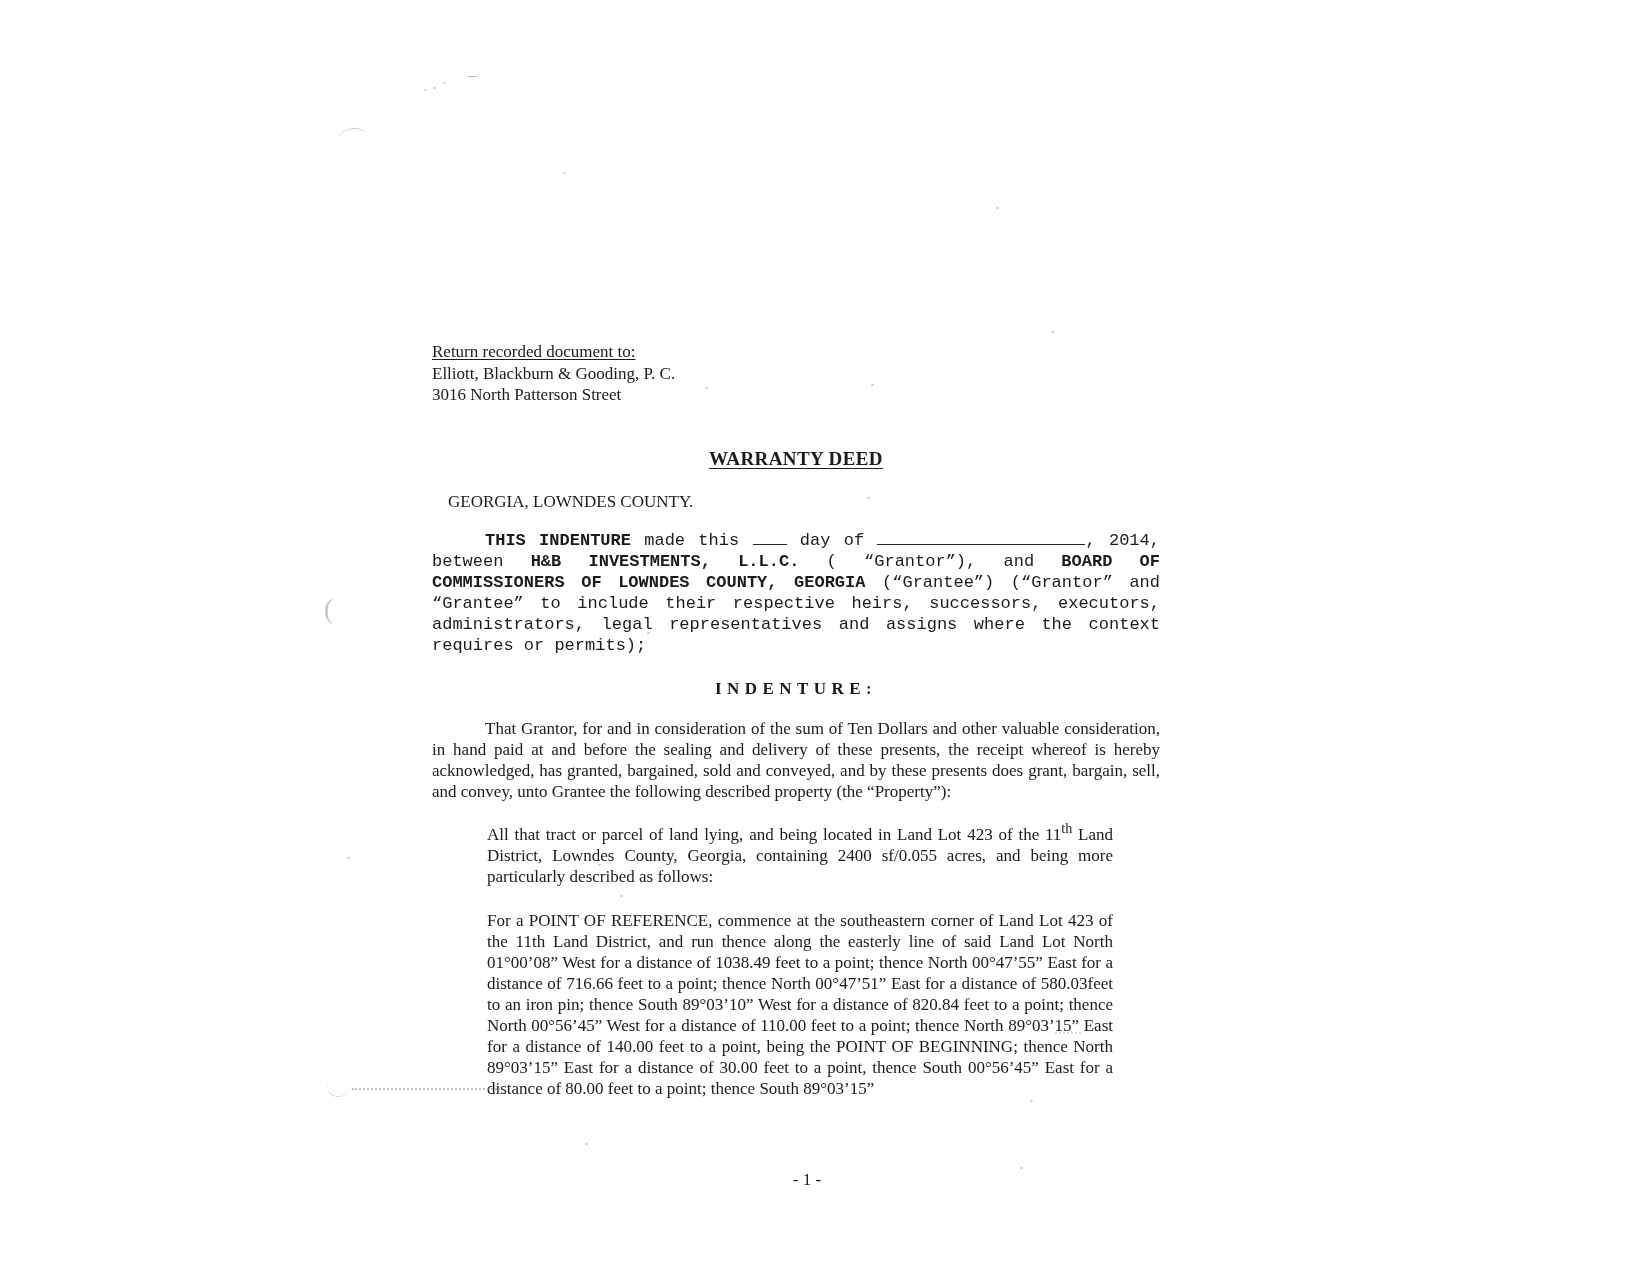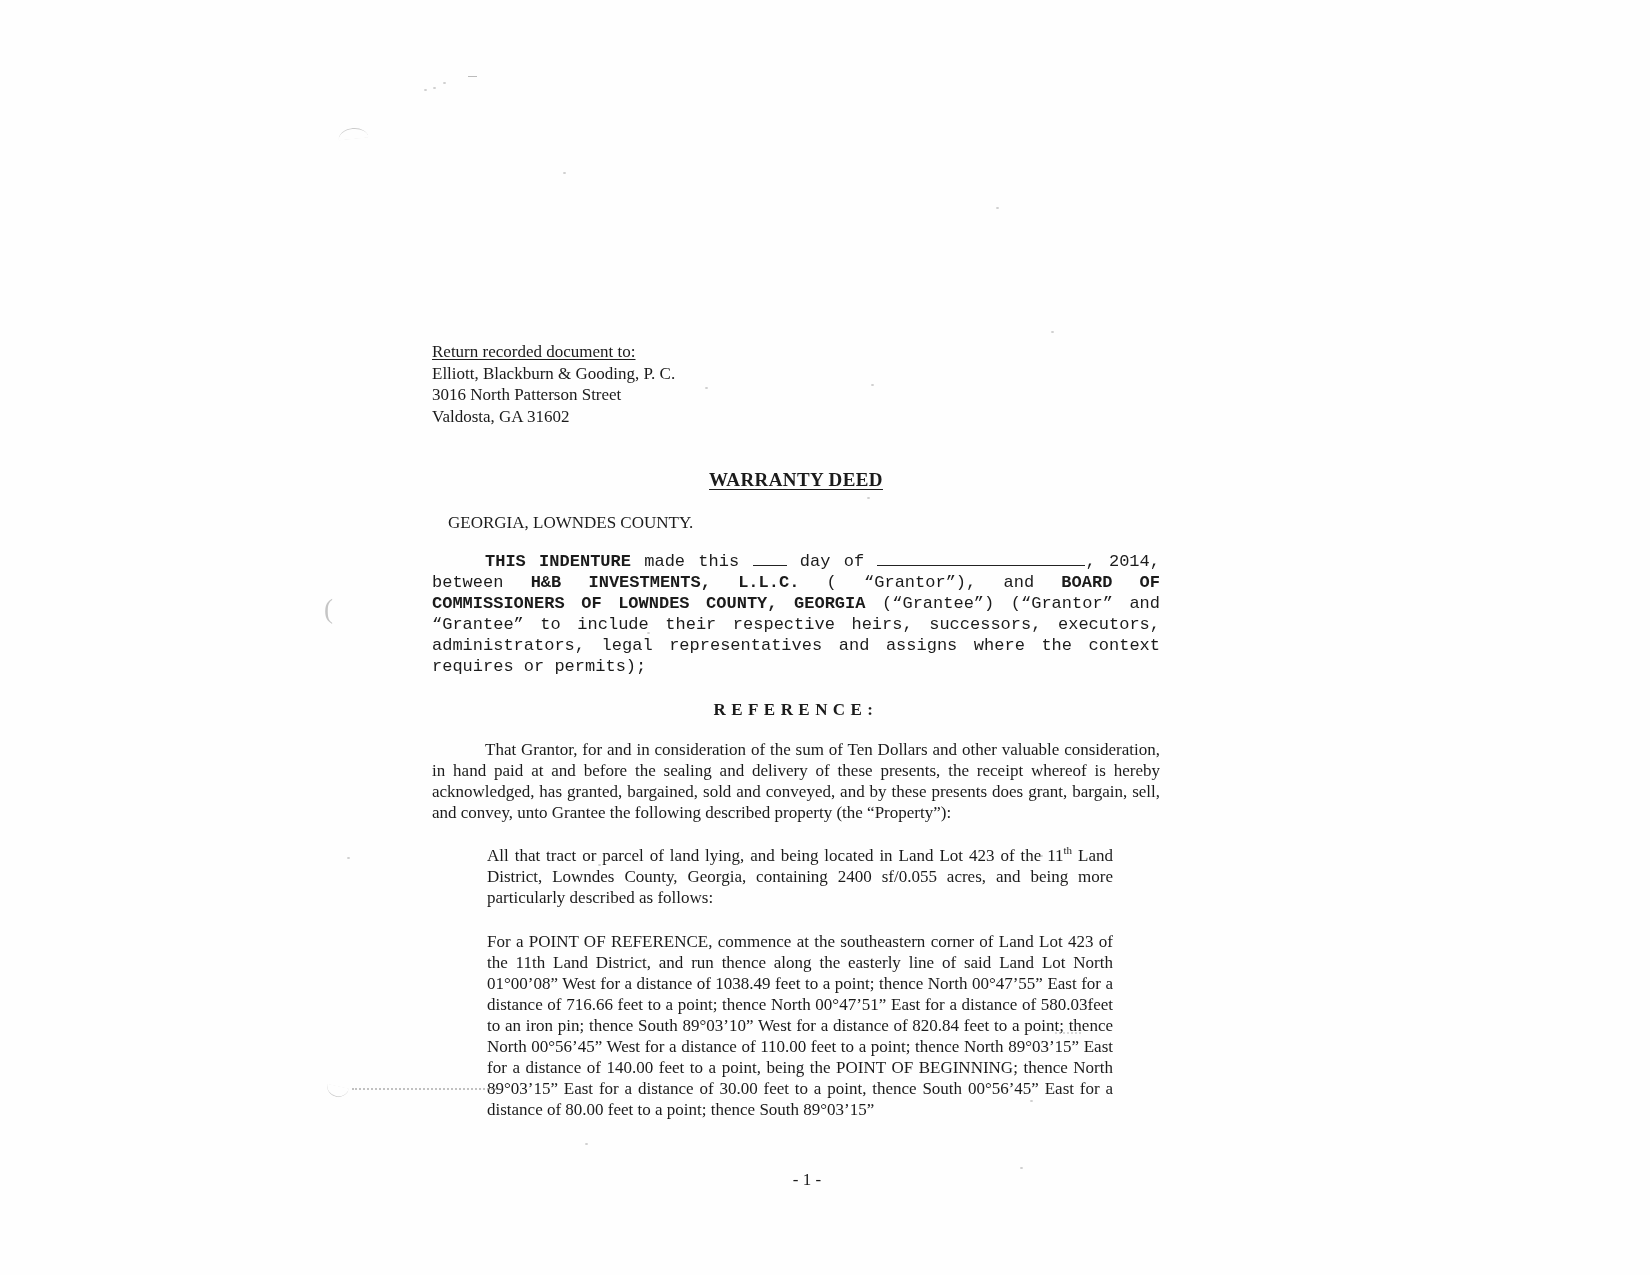--- a/index.html
+++ b/index.html
@@ -54,21 +54,21 @@
   }
   .mt-consideration { margin-top: 19px; }
   .blockquote {
     margin-left: 55px;
     margin-right: 47px;
     text-align: justify;
   }
   .mt-property { margin-top: 22px; }
   .mt-legal { margin-top: 23px; }
   .b { font-weight: bold; }
-  sup { font-size: 11px; line-height: 0; }
+  sup { font-size: 14px; line-height: 0; }
   .blank {
     display: inline-block;
     height: 13px;
     border-bottom: 1.2px solid #222;
     vertical-align: baseline;
   }
   .footer {
     position: absolute;
     left: 432px;
     top: 1170px;
@@ -110,30 +110,29 @@
 <body>
 
 <div class="page">
 
   <div class="doc">
 
     <div class="return-block">
       <div class="return-heading">Return recorded document to:</div>
       <div>Elliott, Blackburn &amp; Gooding, P. C.</div>
       <div>3016 North Patterson Street</div>
-      <div>Valdosta, GA 31602</div>
     </div>
 
     <h1 class="title">WARRANTY DEED</h1>
 
     <p class="county">GEORGIA, LOWNDES COUNTY.</p>
 
     <p class="para indent mt-indenture"><span class="b">THIS INDENTURE</span><span> made this </span><span class="blank" style="width: 34px;"></span><span> day of </span><span class="blank" style="width: 208px;"></span><span>, 2014, between </span><span class="b">H&amp;B INVESTMENTS, L.L.C.</span><span> ( “Grantor”), and </span><span class="b">BOARD OF COMMISSIONERS OF LOWNDES COUNTY, GEORGIA</span><span> (“Grantee”) (“Grantor” and “Grantee” to include their respective heirs, successors, executors, administrators, legal representatives and assigns where the context requires or permits);</span></p>
 
-    <h2 class="witnesseth">REFERENCE:</h2>
+    <h2 class="witnesseth">INDENTURE:</h2>
 
     <p class="para indent mt-consideration">That Grantor, for and in consideration of the sum of Ten Dollars and other valuable consideration, in hand paid at and before the sealing and delivery of these presents, the receipt whereof is hereby acknowledged, has granted, bargained, sold and conveyed, and by these presents does grant, bargain, sell, and convey, unto Grantee the following described property (the “Property”):</p>
 
     <p class="blockquote mt-property"><span>All that tract or parcel of land lying, and being located in Land Lot 423 of the 11</span><sup>th</sup><span> Land District, Lowndes County, Georgia, containing 2400 sf/0.055 acres, and being more particularly described as follows:</span></p>
 
     <p class="blockquote mt-legal">For a POINT OF REFERENCE, commence at the southeastern corner of Land Lot 423 of the 11th Land District, and run thence along the easterly line of said Land Lot North 01°00’08” West for a distance of 1038.49 feet to a point; thence North 00°47’55” East for a distance of 716.66 feet to a point; thence North 00°47’51” East for a distance of 580.03feet to an iron pin; thence South 89°03’10” West for a distance of 820.84 feet to a point; thence North 00°56’45” West for a distance of 110.00 feet to a point; thence North 89°03’15” East for a distance of 140.00 feet to a point, being the POINT OF BEGINNING; thence North 89°03’15” East for a distance of 30.00 feet to a point, thence South 00°56’45” East for a distance of 80.00 feet to a point; thence South 89°03’15”</p>
 
   </div>
 
   <div class="footer">- 1 -</div>

